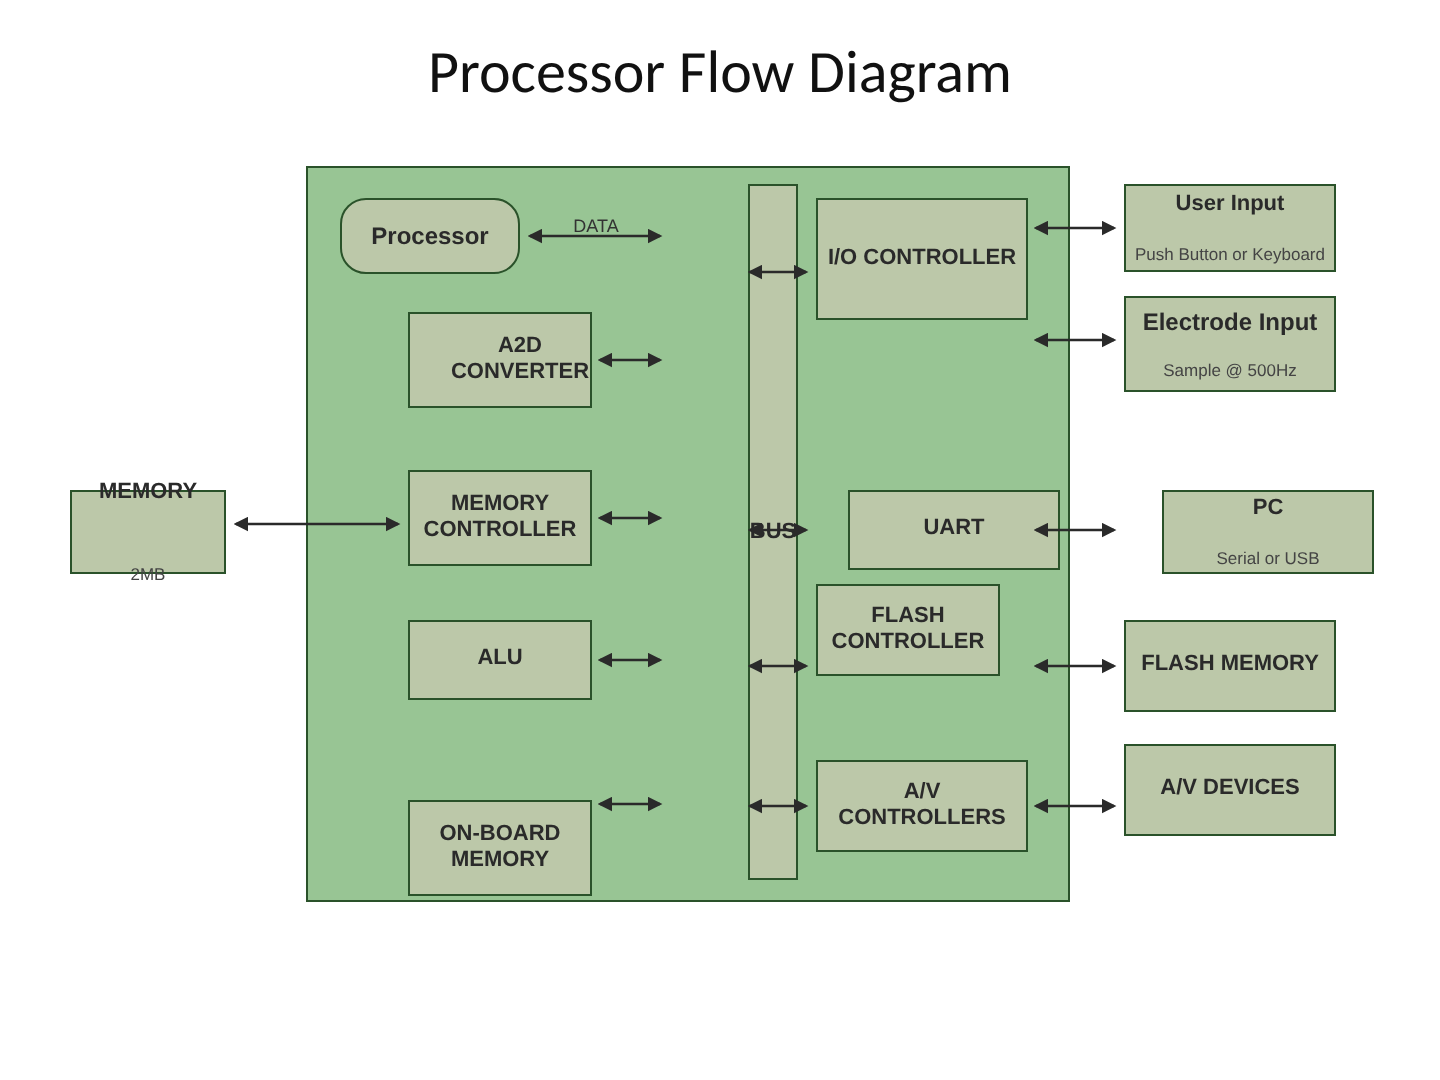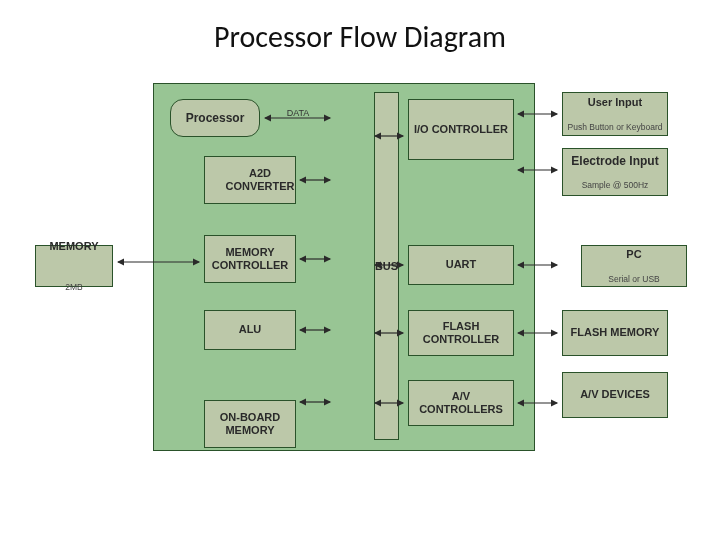--- a/index.html
+++ b/index.html
@@ -103,24 +103,24 @@
   <span>ON-BOARD MEMORY</span>
 </div>
 
 <div class="bus" style="left:335px; top:92px; width:25px; height:348px;margin-left:39px;">
   <span>BUS</span>
 </div>
 
 <div class="block" style="left:408px; top:99px; width:106px; height:61px;">
   <span>I/O CONTROLLER</span>
 </div>
-<div class="block" style="left:408px; top:245px; width:106px; height:40px;">
+<div class="block" style="left:424px; top:245px; width:106px; height:40px;">
   <span>UART</span>
 </div>
-<div class="block" style="left:408px; top:310px; width:106px; height:46px;">
+<div class="block" style="left:408px; top:292px; width:92px; height:46px;">
   <span>FLASH CONTROLLER</span>
 </div>
 <div class="block" style="left:408px; top:380px; width:106px; height:46px;">
   <span>A/V CONTROLLERS</span>
 </div>
 
 <div class="block" style="left:562px; top:92px; width:106px; height:44px;">
   <span>User Input</span>
   <span class="sub">Push Button or Keyboard</span>
 </div>

